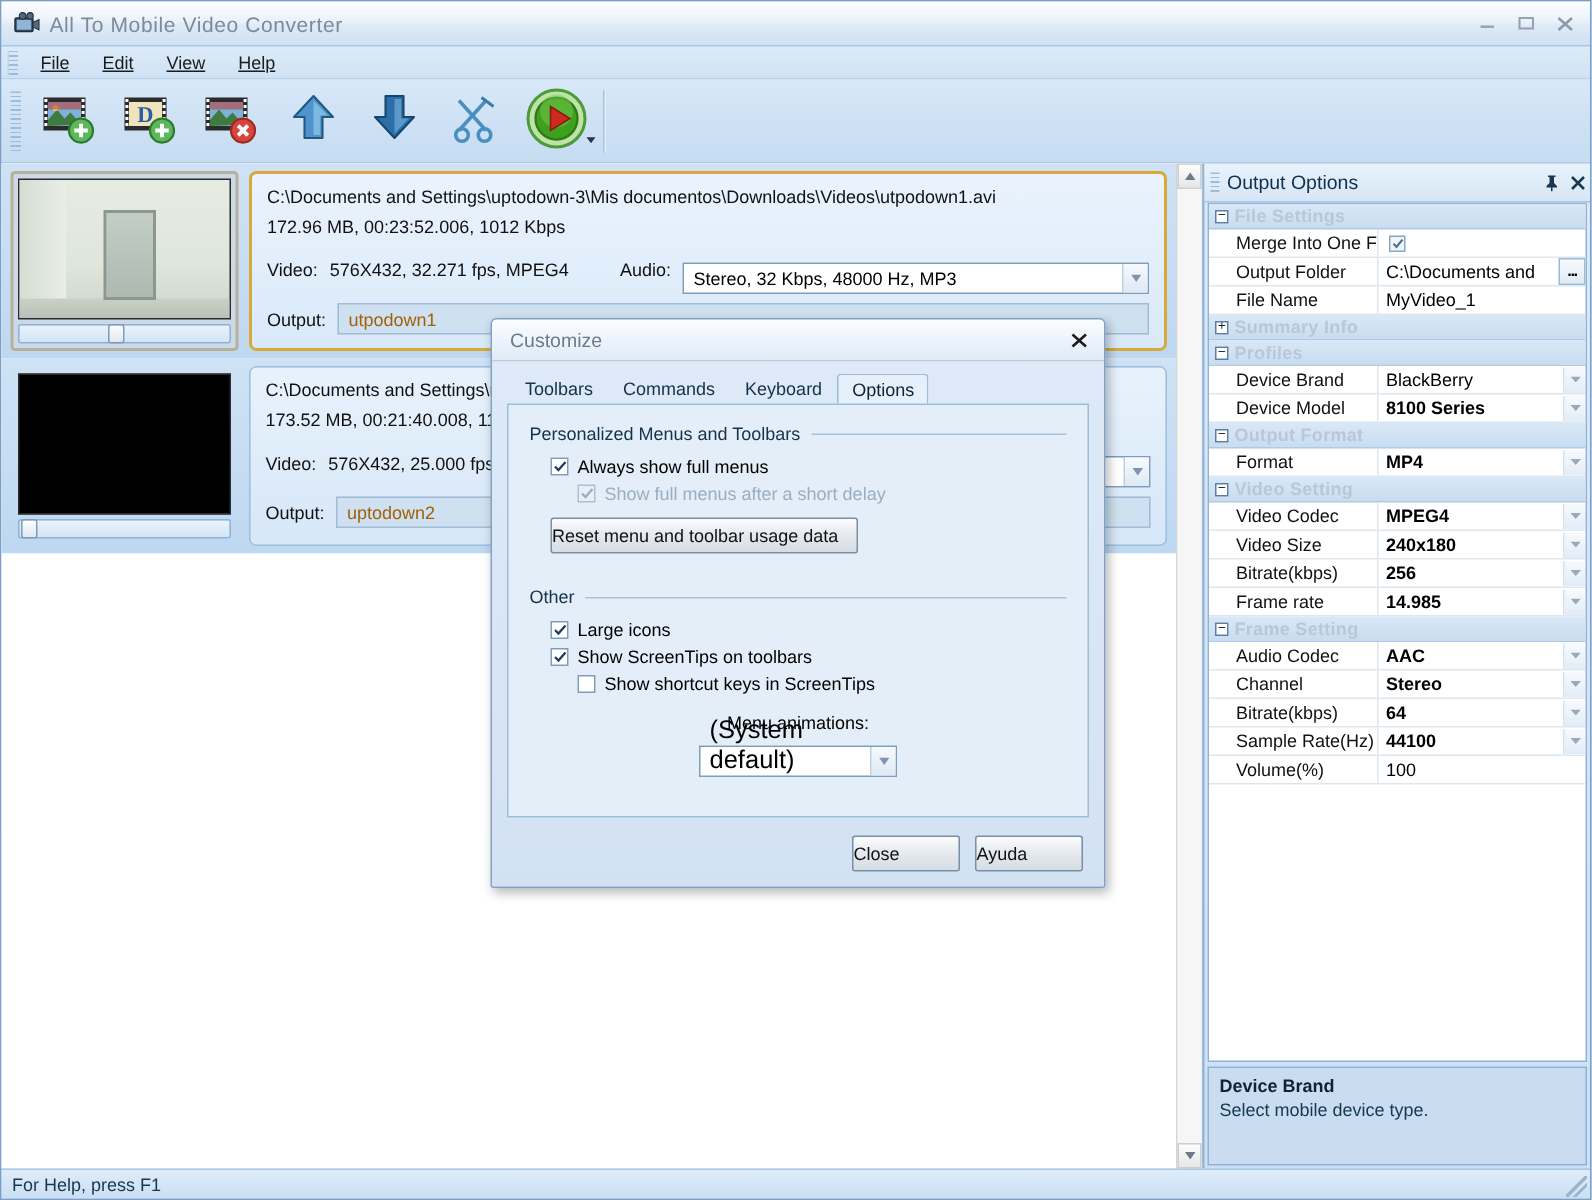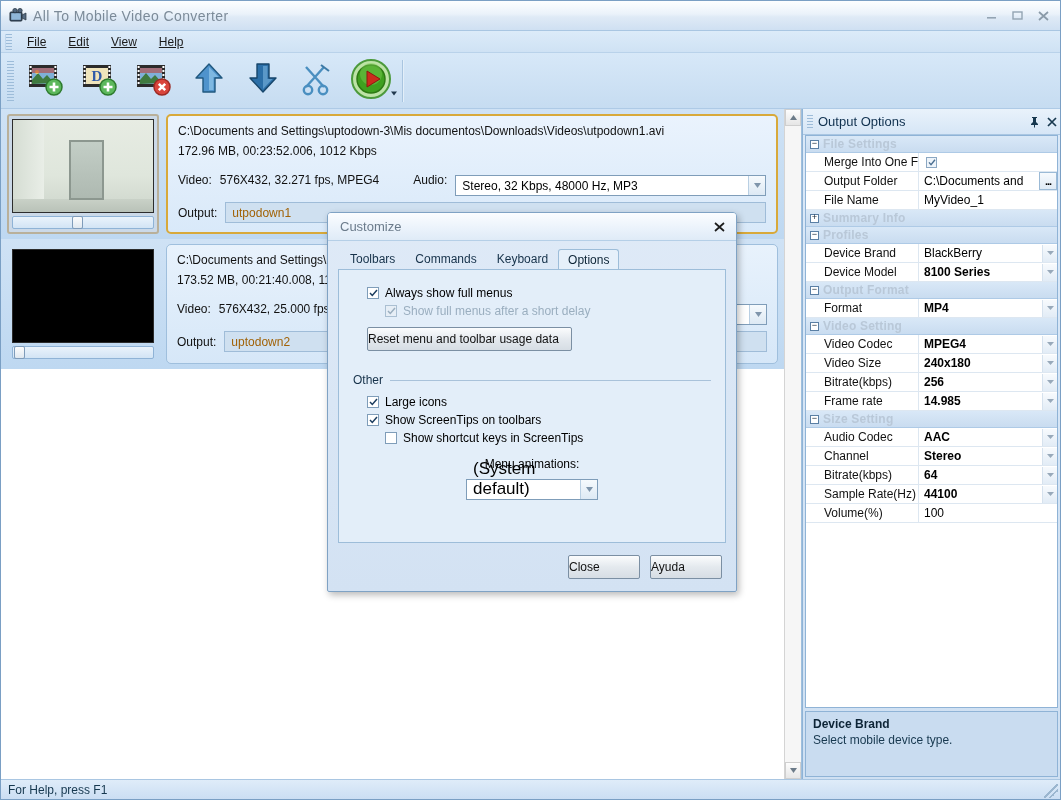--- a/index.html
+++ b/index.html
@@ -682,21 +682,21 @@
               <span class="pv-text">14.985</span>
               <span class="pv-arrow">
                 <svg width="7" height="4" viewBox="0 0 7 4">
                   <path d="M0 0 L7 0 L3.5 4 Z" fill="#98a9ba"></path>
                 </svg>
               </span>
             </div>
           </div>
           <div class="grp-row">
             <span class="exp">−</span>
-            <span class="grp-label">Size Setting</span>
+            <span class="grp-label">Frame Setting</span>
           </div>
           <div class="prop-row">
             <div class="prop-name">Audio Codec</div>
             <div class="prop-val bold">
               <span class="pv-text">AAC</span>
               <span class="pv-arrow">
                 <svg width="7" height="4" viewBox="0 0 7 4">
                   <path d="M0 0 L7 0 L3.5 4 Z" fill="#98a9ba"></path>
                 </svg>
               </span>
@@ -769,20 +769,24 @@
   <div id="dlg-tabs">
     <div class="tab">Toolbars</div>
     <div class="tab">Commands</div>
     <div class="tab">Keyboard</div>
     <div class="tab active">Options</div>
   </div>
 
   <div id="dlg-page">
 
     <div class="fieldset">
+      <div class="fs-legend">
+        <span>Personalized Menus and Toolbars</span>
+        <span class="line"></span>
+      </div>
 
       <div class="chk-row">
         <span class="chk">
           <svg width="9" height="8" viewBox="0 0 9 8">
               <path d="M1 4 L3.3 6.4 L8 1" stroke="#1b3c5e" stroke-width="1.5" fill="none"></path>
             </svg>
         </span>
         <span>Always show full menus</span>
       </div>
 

